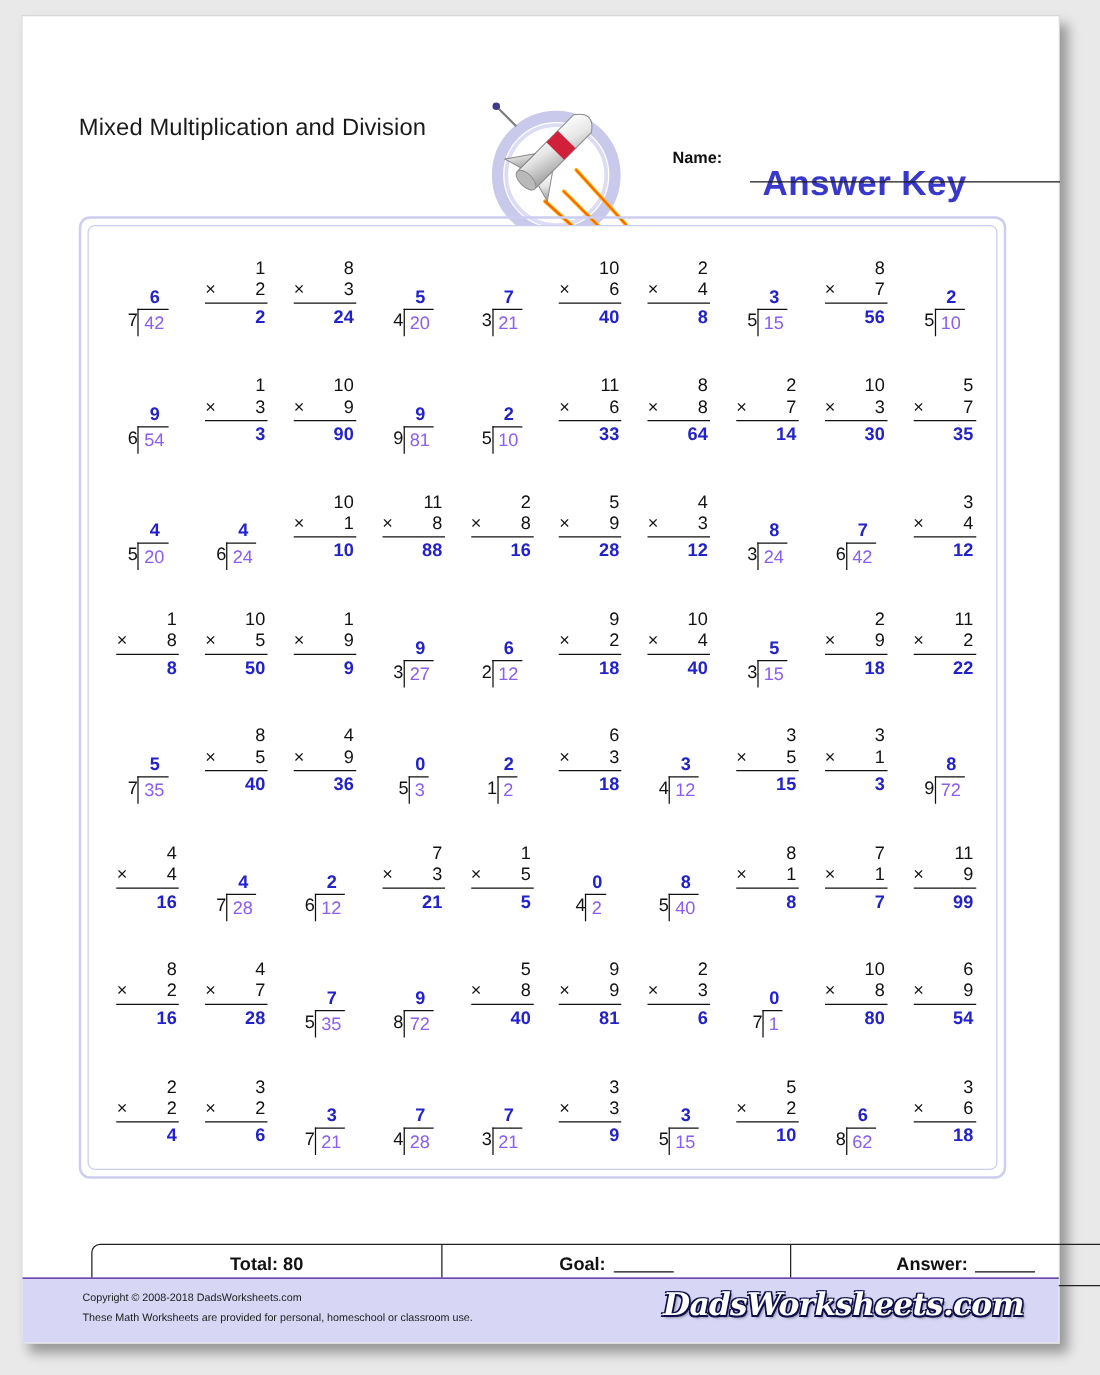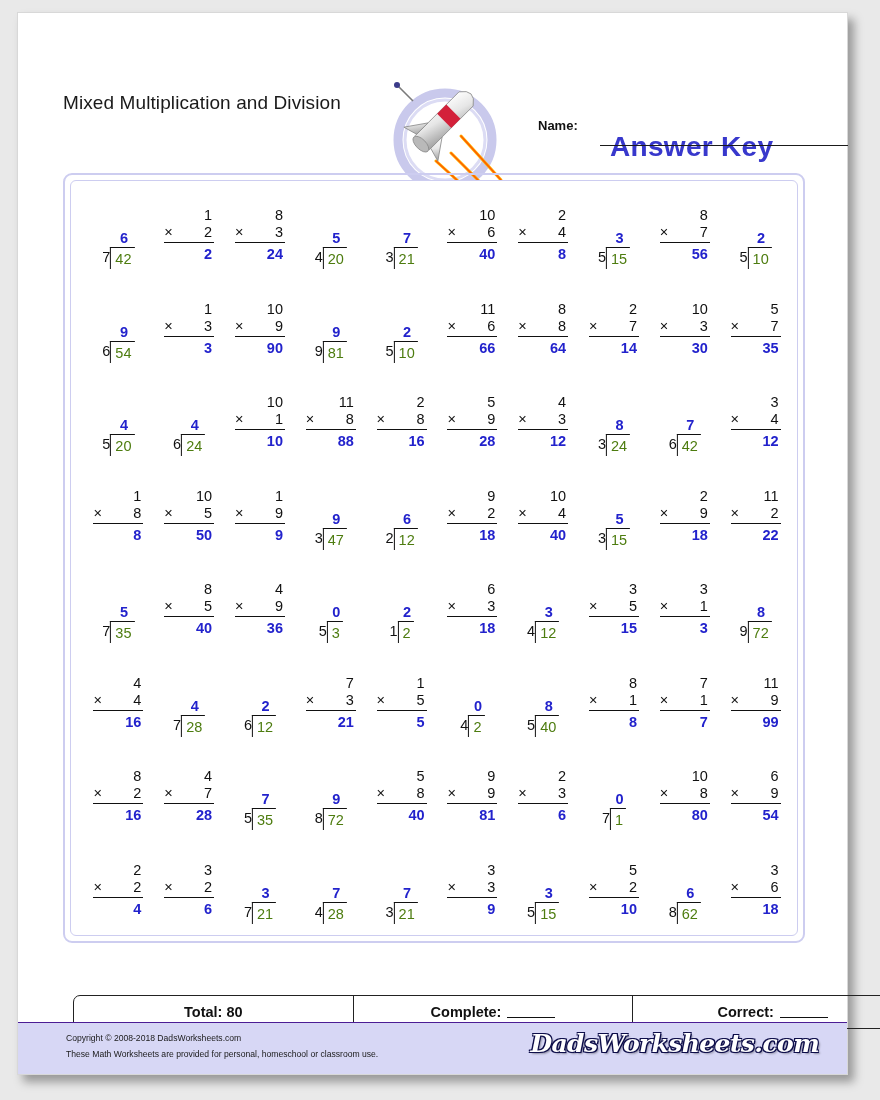--- a/index.html
+++ b/index.html
@@ -186,21 +186,21 @@
     left: 4px; right: 2px;
     top: -18px;
     text-align: center;
     font-size: 14.5px;
     font-weight: bold;
     color: #2222cc;
     line-height: 17px;
   }
   .div .dividend {
     font-size: 14.5px;
-    color: #4d7c0f;
+    color: #8b5cf6;
     line-height: 20px;
     padding-top: 1px;
     text-align: center;
   }
 
   
   #totals {
     position: absolute;
     left: 55px; top: 982px;
     width: 840px; height: 34px;
@@ -472,21 +472,21 @@
                 </div>
               </div>
             </div>
             <div class="cell">
               <div class="mul">
                 <div class="top-num">11</div>
                 <div class="op-row">
                   <span class="sign">×</span>
                   <span>6</span>
                 </div>
-                <div class="ans">66</div>
+                <div class="ans">33</div>
               </div>
             </div>
             <div class="cell">
               <div class="mul">
                 <div class="top-num">8</div>
                 <div class="op-row">
                   <span class="sign">×</span>
                   <span>8</span>
                 </div>
                 <div class="ans">64</div>
@@ -646,21 +646,21 @@
                   <span>9</span>
                 </div>
                 <div class="ans">9</div>
               </div>
             </div>
             <div class="cell">
               <div class="div">
                 <div class="divisor">3</div>
                 <div class="bracket">
                   <div class="quotient">9</div>
-                  <div class="dividend">47</div>
+                  <div class="dividend">27</div>
                 </div>
               </div>
             </div>
             <div class="cell">
               <div class="div">
                 <div class="divisor">2</div>
                 <div class="bracket">
                   <div class="quotient">6</div>
                   <div class="dividend">12</div>
                 </div>
@@ -1100,25 +1100,25 @@
             </div>
           </div>
       </div>
     </div>
 
     <div id="totals">
       <div class="tcell">
         <span>Total: 80</span>
       </div>
       <div class="tcell">
-        <span>Complete:</span>
+        <span>Goal:</span>
           <span class="blankline"></span>
       </div>
       <div class="tcell">
-        <span>Correct:</span>
+        <span>Answer:</span>
           <span class="blankline"></span>
       </div>
     </div>
 
     <div id="footer">
       <span id="copy1">Copyright © 2008-2018 DadsWorksheets.com</span>
       <span id="copy2">These Math Worksheets are provided for personal, homeschool or classroom use.</span>
       <span id="brand">DadsWorksheets.com</span>
     </div>
 

